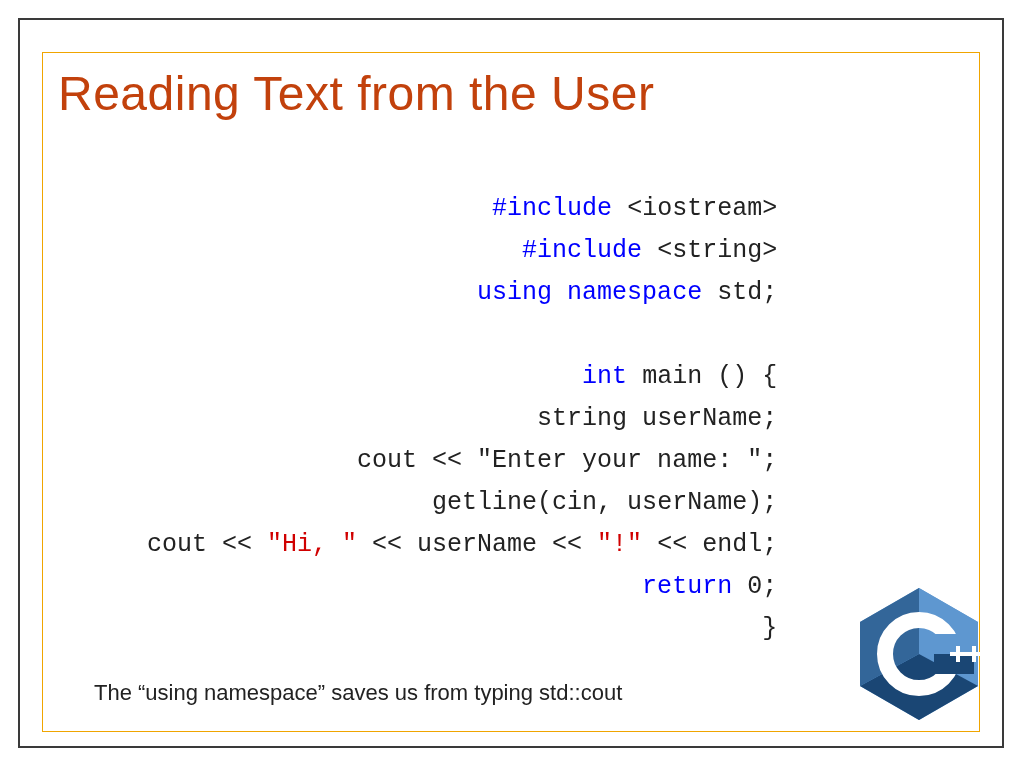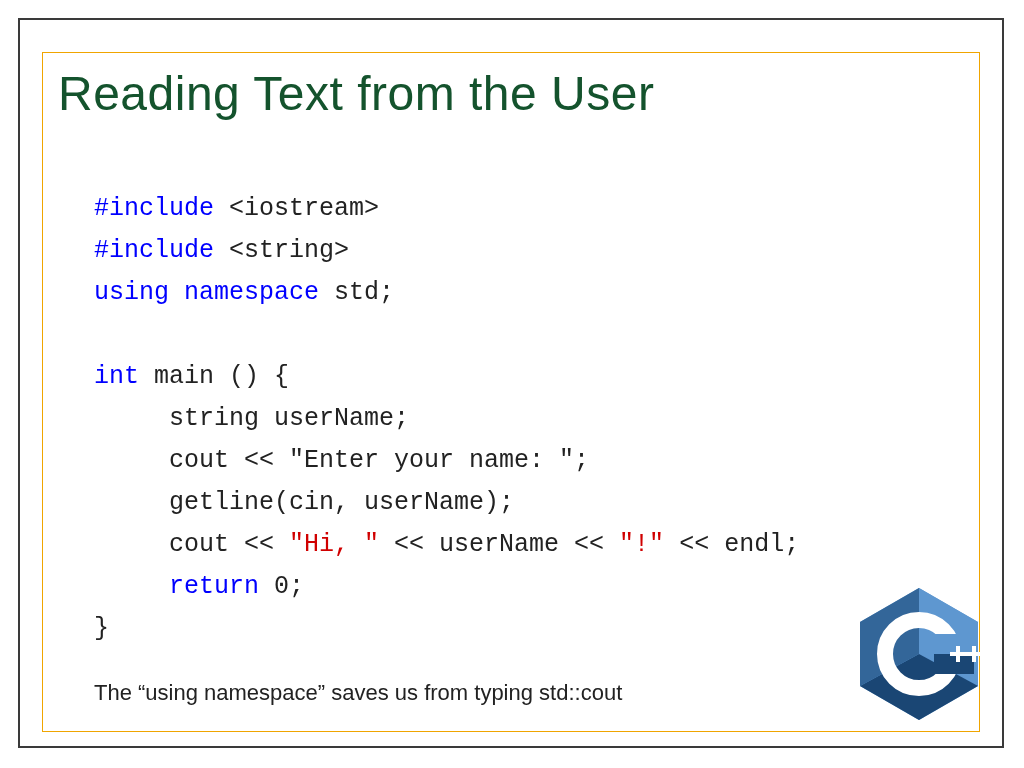--- a/index.html
+++ b/index.html
@@ -28,32 +28,33 @@
     height: 680px;
     border: 1.5px solid #f0a500;
     box-sizing: border-box;
   }
   .title {
     position: absolute;
     left: 58px;
     top: 66px;
     font-size: 48px;
     font-weight: 400;
-    color: #14532d;
+    color: #c2410c;
     letter-spacing: 0.5px;
   }
   .code {
     position: absolute;
-    left: 94px;
+    left: 72px;
     top: 146px;
     font-family: Consolas, "Courier New", monospace;
     font-size: 25px;
     line-height: 42px;
     color: #222;
     white-space: pre;
+    text-align: right;
   }
   .kw  { color: #0000ff; }
   .str { color: #d00000; }
   .footer-note {
     position: absolute;
     left: 94px;
     top: 680px;
     font-size: 22px;
     font-family: Arial, sans-serif;
     color: #222;

